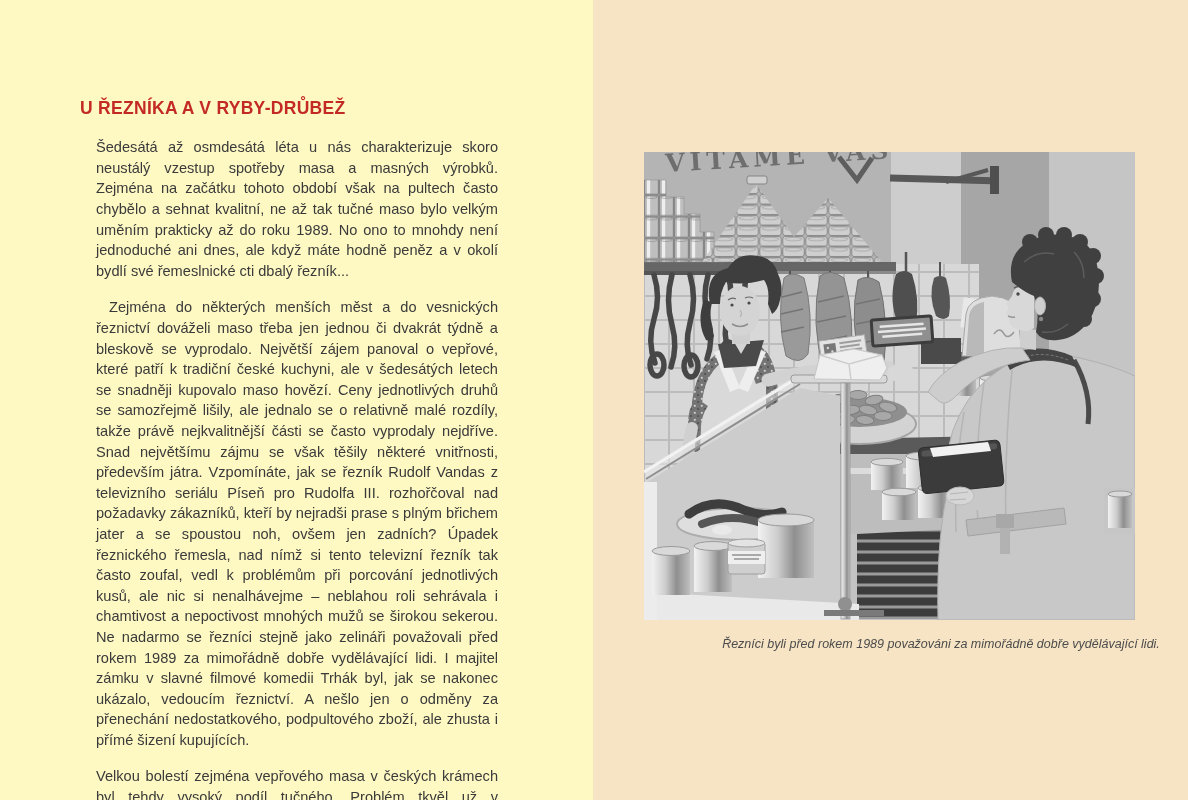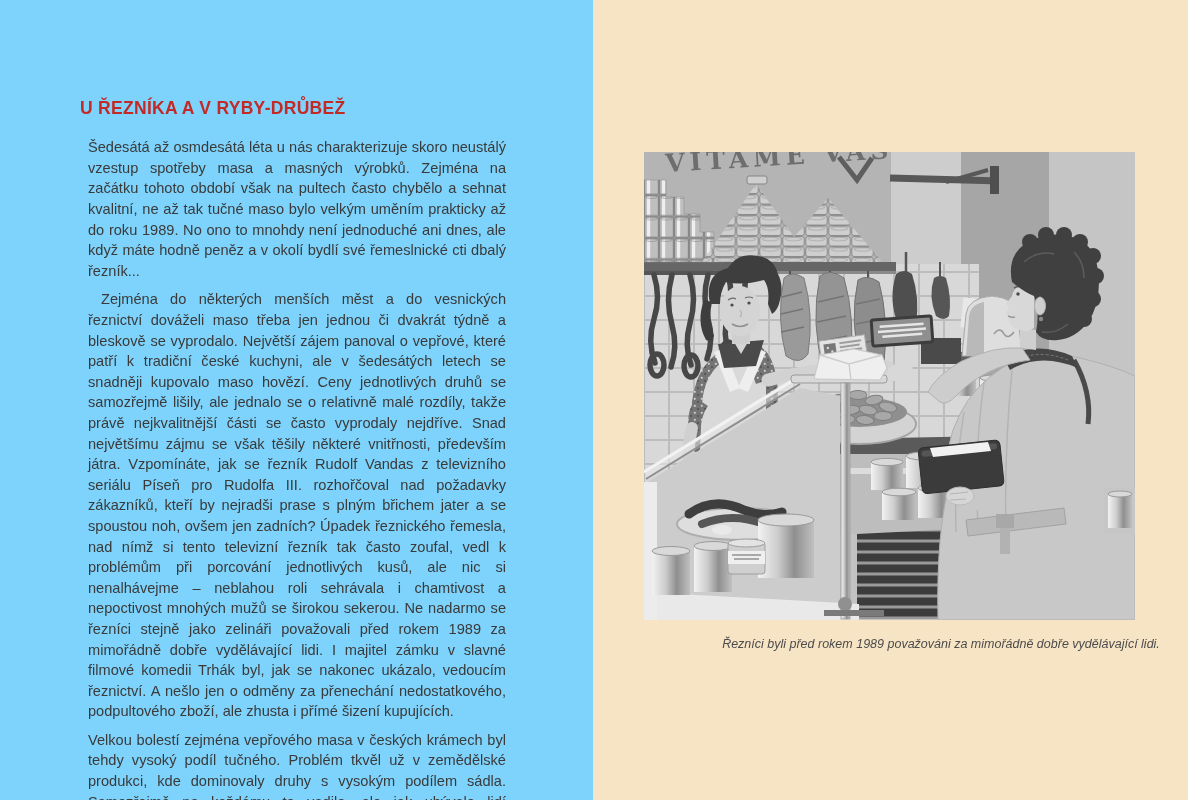--- a/index.html
+++ b/index.html
@@ -1,23 +1,23 @@
 <!DOCTYPE html>
 <html lang="cs"><head>
 <meta charset="utf-8">
 <style>
   html,body{margin:0;padding:0;}
   body{font-family:"Liberation Sans", sans-serif;}
-  .page{position:relative;width:1188px;height:800px;background:#7dd3fc;overflow:hidden;}
+  .page{position:relative;width:1188px;height:800px;background:#fef9c3;overflow:hidden;}
 
   
   .article{position:absolute;left:80px;top:99px;width:434px;color:#3a3a3a;}
   .article h1{margin:0 0 19px 0;font-size:17.5px;line-height:1.1;font-weight:bold;
               color:#c32a26;letter-spacing:.3px;}
-  .article p{margin:8px;font-size:14.6px;line-height:20.6px;text-align:justify;}
+  .article p{margin:16px;font-size:14.6px;line-height:20.6px;text-align:justify;}
   .article p.ind{text-indent:13px;}
   .article h2{margin:20px 0 0 0;font-size:14.8px;line-height:20.6px;font-weight:bold;color:#2e2e2e;}
   .pagenum{position:absolute;left:80px;top:753px;width:434px;text-align:center;
            color:#c5342c;font-weight:bold;font-size:16px;letter-spacing:2px;}
 
   
   .panel{position:absolute;left:593px;top:0;width:595px;height:800px;background:#f6e4c4;}
   .photo{position:absolute;left:51px;top:152px;width:491px;height:468px;background:#c3c3c3;}
   .photo svg{display:block;}
   .caption{position:absolute;left:0;top:637px;width:696px;text-align:center;

